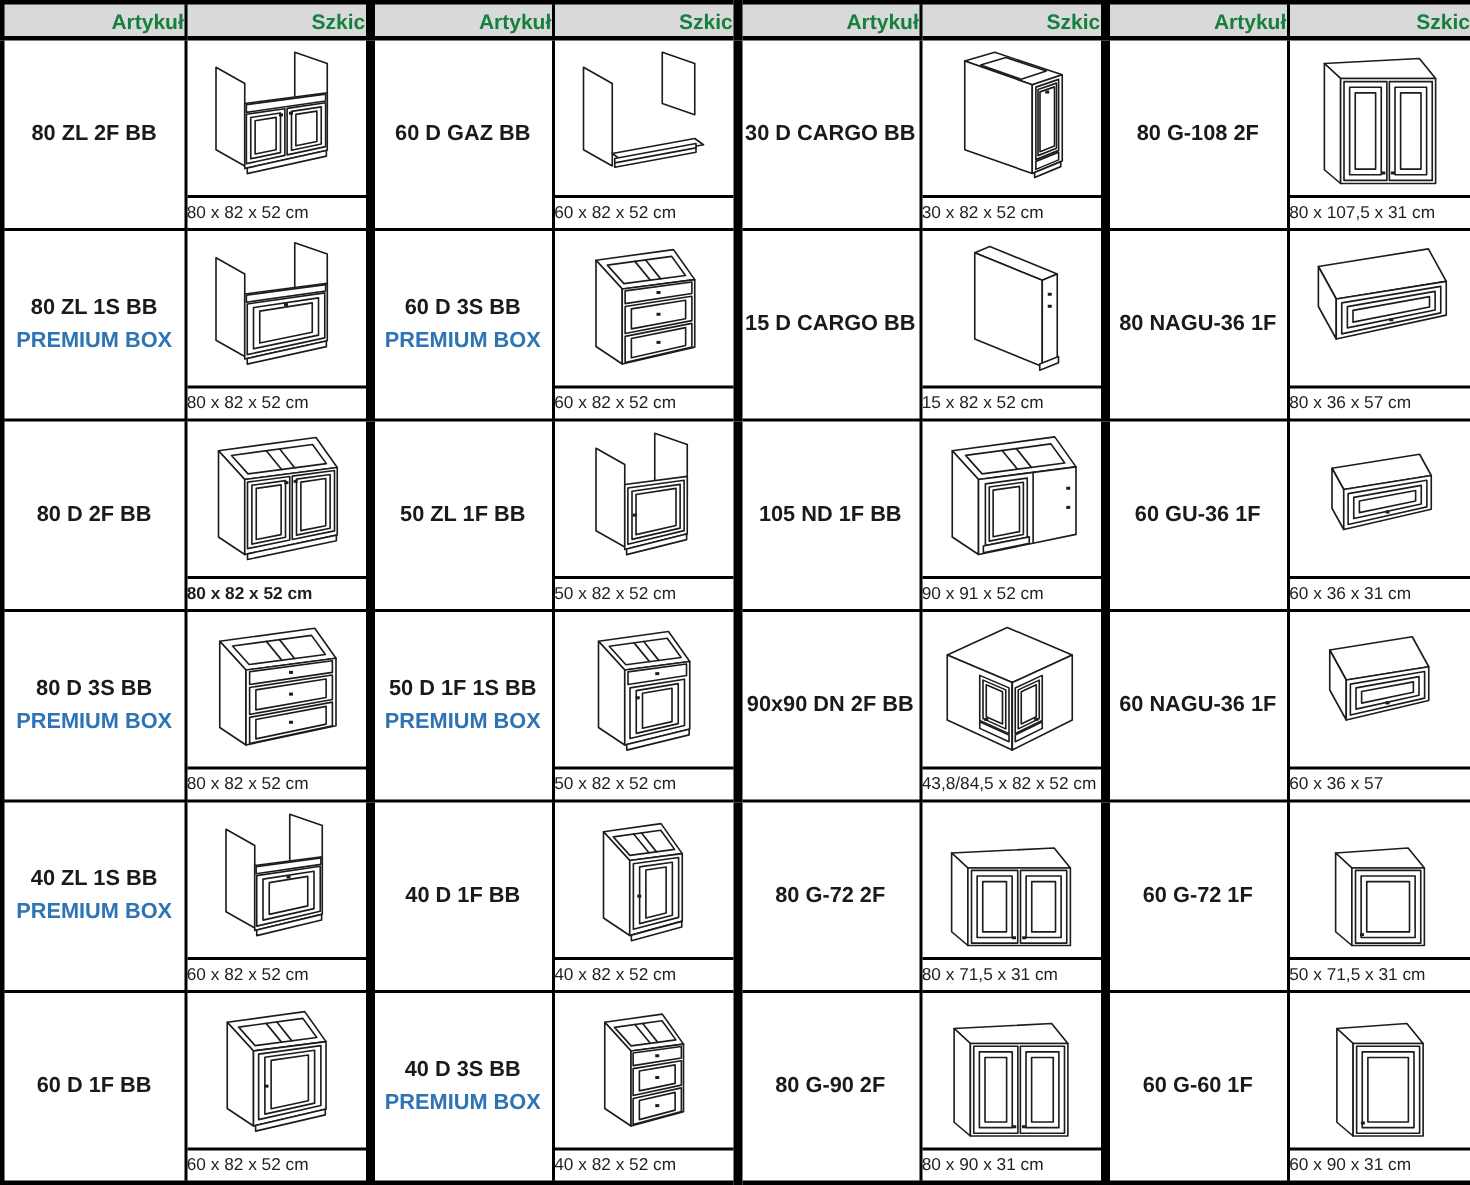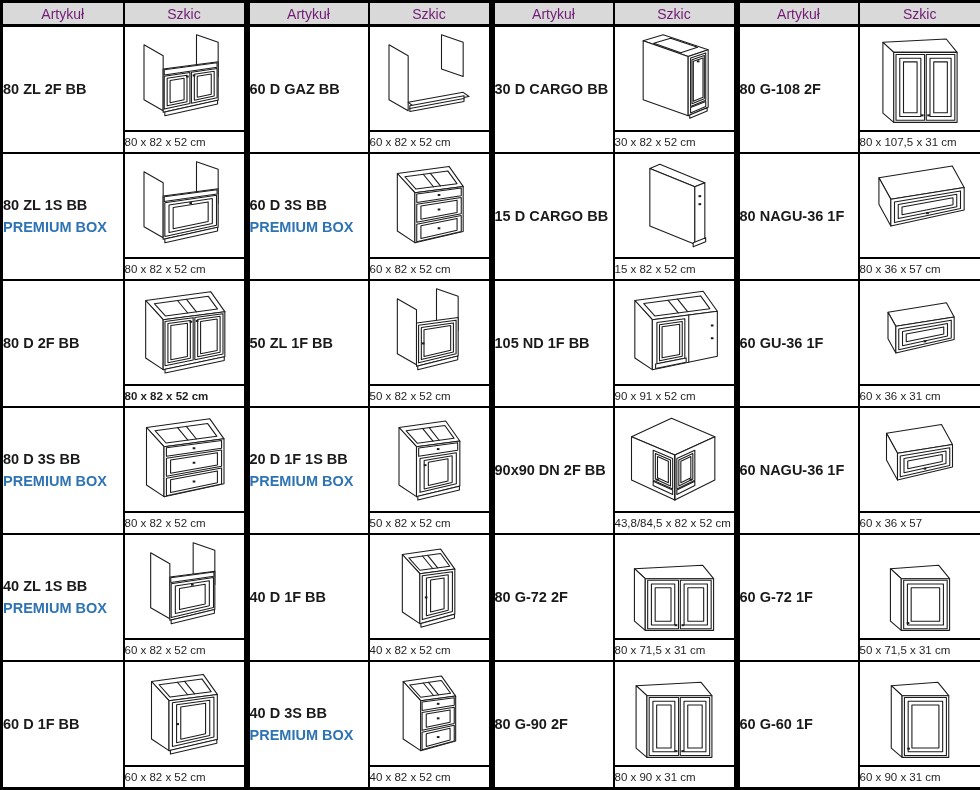--- a/index.html
+++ b/index.html
@@ -9,25 +9,25 @@
     --line:#000000;
   }
   html,body{margin:0;padding:0}
   body{
     width:980px;height:790px;overflow:hidden;background:#fff;
     font-family:"Liberation Sans", sans-serif;color:#1a1a1a;
   }
   table{width:980px;border-collapse:collapse;table-layout:fixed;border:3px solid var(--line)}
   th,td{border:2px solid var(--line);padding:0}
   th{
-    background:var(--header-bg);font-weight:400;font-size:14px;color:#701a75;
-    height:21px;text-align:center;border-bottom:3px solid var(--line);
+    background:var(--header-bg);font-weight:700;font-size:14px;color:#15803d;
+    height:21px;text-align:right;border-bottom:3px solid var(--line);
   }
   .gs{border-left:6px solid var(--line)}
-  td.a{text-align:left;vertical-align:middle}
+  td.a{text-align:center;vertical-align:middle}
   .an{font-weight:700;font-size:14.5px;line-height:1.5;white-space:nowrap}
   .pb{font-weight:700;font-size:14.5px;line-height:1.4;color:var(--premium-blue);white-space:nowrap}
   .pb:empty{display:none}
   td.s{vertical-align:top}
   .cw{height:125px;display:flex;flex-direction:column}
   .sk{flex:1;display:flex;align-items:center;justify-content:center;overflow:hidden}
   .sk svg{width:114px;height:100px}
   .sk svg polygon,.sk svg line,.sk svg rect{fill:#fff;stroke:#1c1c1c;stroke-width:1.3;stroke-linejoin:round;stroke-linecap:round}
   .sk svg line{fill:none}
   .sk svg rect.h{fill:#1c1c1c;stroke:none}
@@ -380,21 +380,21 @@
                   <polygon points="42.9,81.9 109.1,69.7 109.1,88.7 42.9,102.8"></polygon>
                   <polygon points="47.9,83.6 104.1,73.1 104.1,87.3 47.9,99.1"></polygon>
                   <rect class="h" x="74.4" y="84.6" width="3.2" height="2.4"></rect>
                 </g>
               </svg>
             </div>
         <div class="cap">80 x 82 x 52 cm</div>
       </div>
         </td>
       <td class="a gs">
-        <div class="an">20 D 1F 1S BB</div>
+        <div class="an">50 D 1F 1S BB</div>
         <div class="pb">PREMIUM BOX</div>
       </td>
       <td class="s">
           <div class="cw">
         <div class="sk">
               <svg viewBox="0 0 130 120" xmlns="http://www.w3.org/2000/svg">
                 <g transform="translate(10,0)">
                   <polygon points="40.0,44.0 92.0,37.2 75.0,13.2 19.0,21.0"></polygon>
                   <polygon points="27.6,25.0 74.0,18.6 85.1,34.0 40.9,39.8"></polygon>
                   <line x1="47.5" y1="22.3" x2="59.8" y2="37.3"></line>

